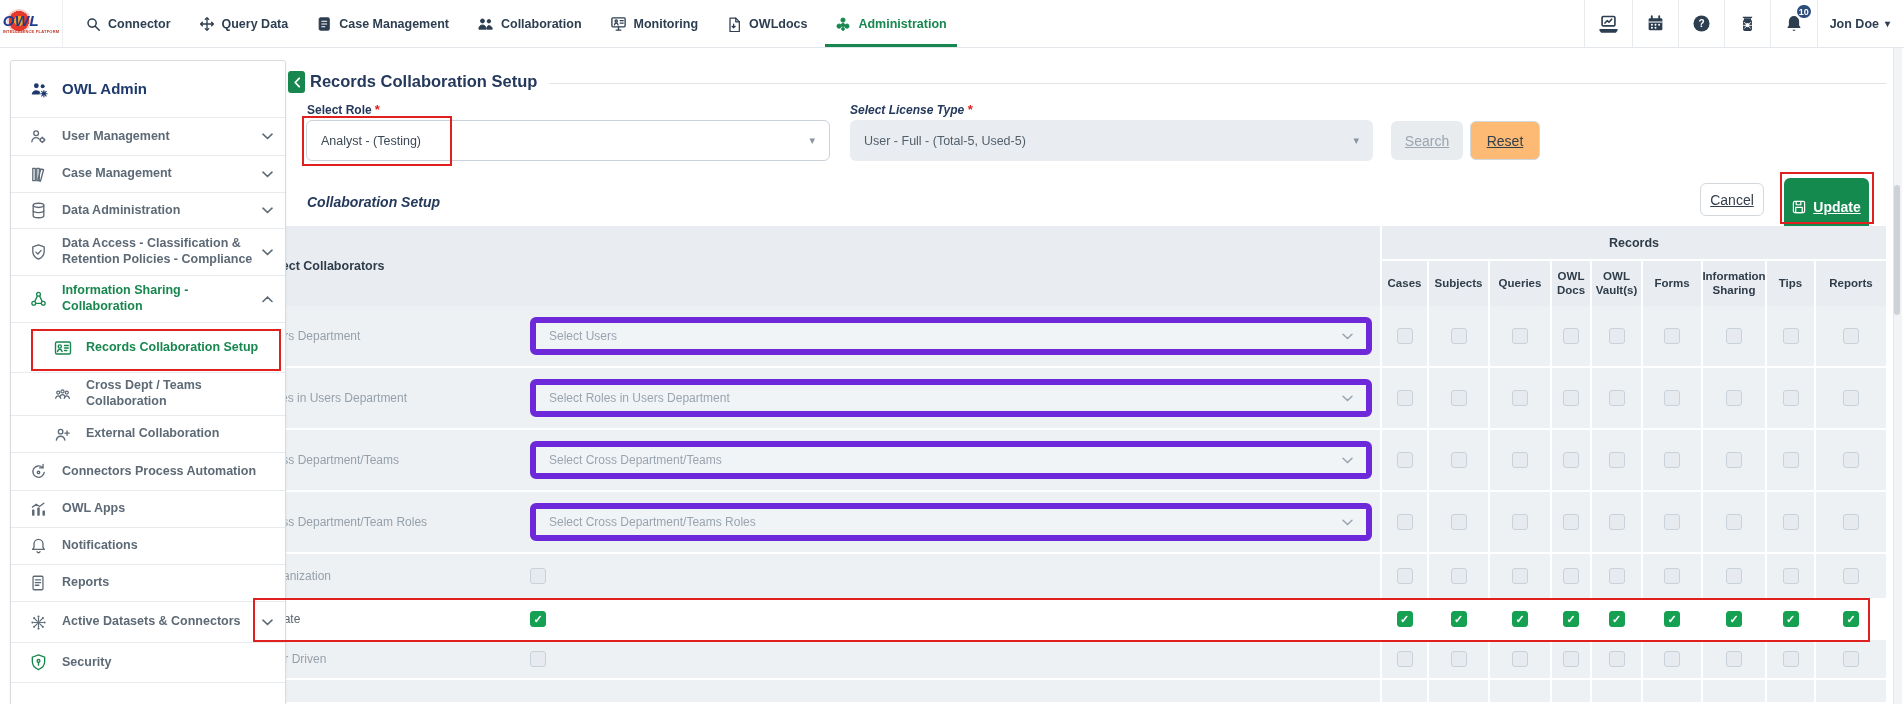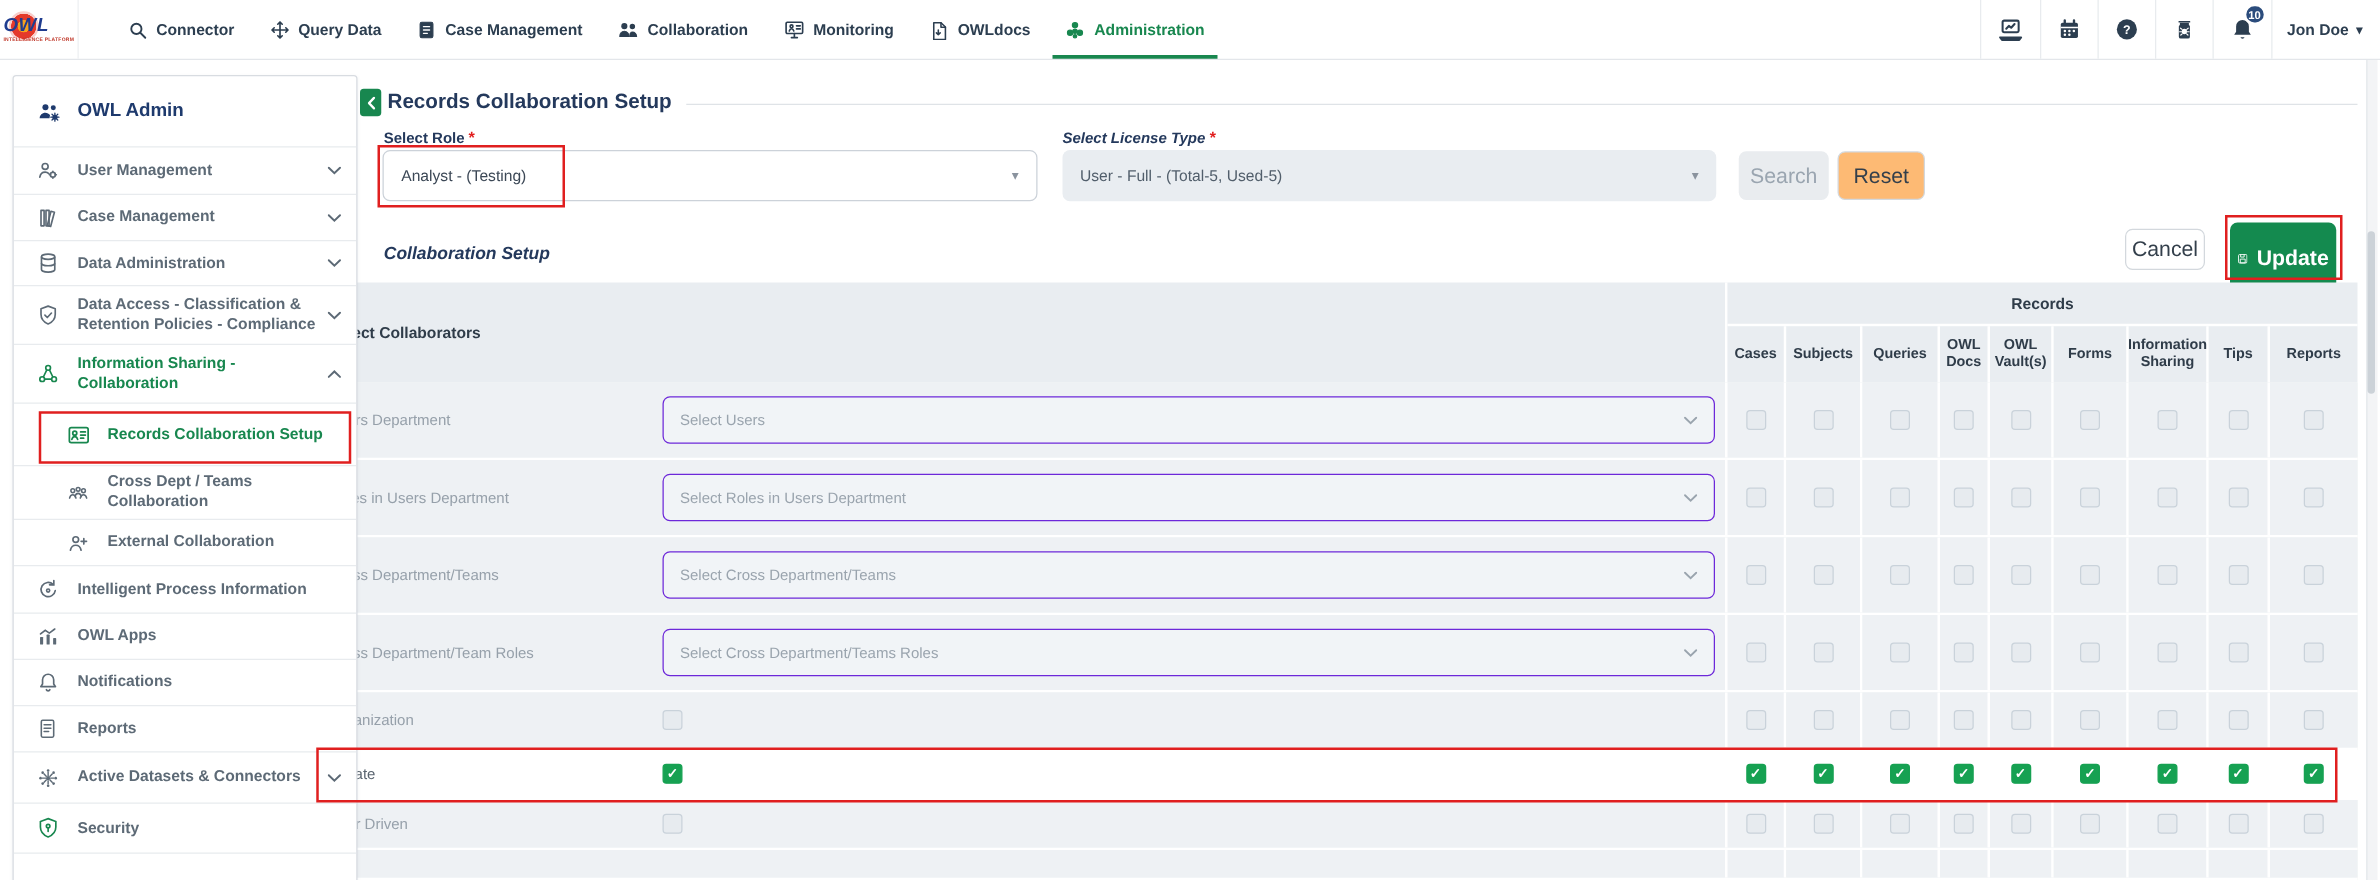--- a/index.html
+++ b/index.html
@@ -1,21 +1,21 @@
 <!DOCTYPE html>
 <html><head>
 <meta charset="utf-8">
 <style>
   html,body{margin:0;padding:0;background:#fff;}
   .screen{position:relative;width:1904px;height:704px;overflow:hidden;background:#fff;
           font-family:"Liberation Sans",sans-serif;color:#2c3e50;}
   svg{display:block;}
   
   .topbar{position:absolute;left:0;top:0;width:1904px;height:47px;background:#fff;
-          border-bottom:1px solid #e3e6ea;display:flex;align-items:stretch;z-index:6;gap:17px;}
+          border-bottom:1px solid #e3e6ea;display:flex;align-items:stretch;z-index:6;}
   .logo{width:62px;border-right:1px solid #edeff2;display:flex;align-items:center;justify-content:center;position:relative;}
   .logo .burst{position:absolute;left:7px;top:9px;width:24px;height:24px;border-radius:50%;
         background:radial-gradient(circle,#f6a21d 0 28%,#e4392b 30% 58%,rgba(228,57,43,.25) 60% 72%,transparent 74%);}
   .logo .owl-txt{position:relative;z-index:1;font-weight:800;font-style:italic;font-size:15px;color:#1f3c8f;letter-spacing:.5px;line-height:1;}
   .logo .owl-sub{position:relative;z-index:1;font-size:4px;color:#c0392b;font-weight:700;letter-spacing:.2px;margin-top:1px;text-align:center;}
   .nav{display:flex;align-items:center;margin-left:8px;}
   .nav-item{display:flex;align-items:center;gap:7px;margin:0 14px;height:100%;font-size:12.5px;font-weight:700;color:#2c3e50;position:relative;cursor:pointer;}
   .nav-item svg{stroke:#2c3e50;}
   .nav-item.active{color:#18874f;}
   .nav-item.active svg{stroke:#18874f;}
@@ -46,21 +46,21 @@
             display:flex;align-items:center;justify-content:center;cursor:pointer;z-index:3;}
   .page-title{position:absolute;left:310px;top:72px;font-size:16.5px;font-weight:800;color:#24395c;}
   .title-rule{position:absolute;left:549px;top:83px;width:1337px;height:1px;background:#dfe3e7;}
   .fld-label{position:absolute;font-size:12px;font-weight:700;color:#24395c;}
   .req{color:#e11d1d;font-size:13px;margin-left:3px;}
   .sel{position:absolute;height:41px;border-radius:6px;display:flex;align-items:center;padding:0 14px;box-sizing:border-box;font-size:12.5px;cursor:pointer;}
   .sel .arr{margin-left:auto;color:#8a939e;font-size:11px;}
   .sel-role{left:306px;top:120px;width:524px;background:#fff;border:1px solid #ccd2d9;color:#3c4856;}
   .sel-lic{left:850px;top:120px;width:523px;background:#e9edf1;color:#515e6b;}
   .rb-role{left:302px;top:116px;width:150px;height:50px;}
-  .btn{position:absolute;border-radius:6px;display:flex;align-items:center;justify-content:center;font-size:17px;box-sizing:border-box;cursor:pointer;gap:7px;}
+  .btn{position:absolute;border-radius:6px;display:flex;align-items:center;justify-content:center;font-size:14px;box-sizing:border-box;cursor:pointer;gap:7px;text-decoration:underline;}
   .btn-search{left:1391px;top:121px;width:72px;height:39px;background:#e9ecef;color:#9aa5b0;}
   .btn-reset{left:1470px;top:121px;width:70px;height:39px;background:#fdba74;border:1px solid #d3d8dd;color:#333f4b;}
   .section-title{position:absolute;left:307px;top:194px;font-size:14px;font-weight:800;color:#24395c;}
   .btn-cancel{left:1700px;top:183px;width:64px;height:33px;background:#fff;border:1px solid #d3d8dd;color:#333f4b;}
   .btn-update{left:1784px;top:178px;width:85px;height:57px;background:#148a4f;color:#fff;font-weight:700;}
   .rb-update{left:1780px;top:172px;width:94px;height:52px;}
   
   .ctable{position:absolute;left:253px;top:226px;width:1633px;height:478px;z-index:1;}
   .thead{display:flex;}
   .th-col1{width:1129px;height:80px;background:#e9edf1;border-right:2px solid #fff;display:flex;align-items:center;
@@ -74,21 +74,21 @@
            font-size:11.5px;font-weight:700;color:#2f3c49;line-height:1.15;box-sizing:border-box;padding:2px 1px;}
   .th-cell:last-child,.chk-cell:last-child{border-right:none;}
   .trow{display:flex;border-bottom:2px solid #fff;box-sizing:border-box;}
   .trow,.trow .td-col1,.trow .chk-cell{background:#eef1f4;}
   .trow.white,.trow.white .td-col1,.trow.white .chk-cell{background:#fff;}
   .td-col1{width:1129px;border-right:2px solid #fff;position:relative;display:flex;align-items:center;
            padding-left:10px;box-sizing:border-box;}
   .row-lbl{font-size:12px;color:#96a0aa;}
   .row-lbl.dark{color:#5a6570;}
   .row-select{position:absolute;left:277px;top:50%;transform:translateY(-50%);width:842px;height:38px;background:#f1f4f7;
-              border:1px solid #6d28d9;border-radius:6px;display:flex;align-items:center;padding:0 13px;box-sizing:border-box;
+              border:6px solid #6d28d9;border-radius:6px;display:flex;align-items:center;padding:0 13px;box-sizing:border-box;
               font-size:12px;color:#9aa4ae;cursor:pointer;}
   .row-select .chev{margin-left:auto;color:#9aa4ae;}
   .col1-cb{position:absolute;left:277px;top:50%;transform:translateY(-50%);}
   .chk-cell{border-right:2px solid #fff;display:flex;align-items:center;justify-content:center;box-sizing:border-box;}
   .cb{width:16px;height:16px;border-radius:3px;background:#e7ebef;border:1px solid #c9d2da;box-sizing:border-box;
       display:flex;align-items:center;justify-content:center;cursor:pointer;}
   .cb.checked{background:#16a152;border-color:#16a152;}
   .cb.checked::after{content:"\2713";color:#fff;font-size:11px;font-weight:700;line-height:1;}
   .rb-private{left:253px;top:598px;width:1617px;height:44px;}
   
@@ -337,21 +337,21 @@
       <span class="lbl">External Collaboration</span>
     </div>
     <div class="sb-item" style="height:38px">
       <span class="ic">
           <svg width="19" height="19" viewBox="0 0 20 20" fill="none" stroke="currentColor" stroke-width="1.4" stroke-linecap="round">
             <path d="M16 11a6 6 0 11-1.8-5.2"></path>
             <path d="M14.8 2.6v3.6h-3.6"></path>
             <circle cx="10" cy="11" r="1.3"></circle>
           </svg>
         </span>
-      <span class="lbl">Intelligent Process Information</span>
+      <span class="lbl">Connectors Process Automation</span>
     </div>
     <div class="sb-item" style="height:37px">
       <span class="ic">
           <svg width="19" height="19" viewBox="0 0 20 20">
             <g fill="currentColor">
               <rect x="3.2" y="10" width="2.6" height="6.5" rx=".6"></rect>
               <rect x="8.7" y="8" width="2.6" height="8.5" rx=".6"></rect>
               <rect x="14.2" y="11" width="2.6" height="5.5" rx=".6"></rect>
             </g>
             <path d="M3.6 7.5l4-3 3.4 2.3 4.6-3.4" fill="none" stroke="currentColor" stroke-width="1.4" stroke-linecap="round"></path>

